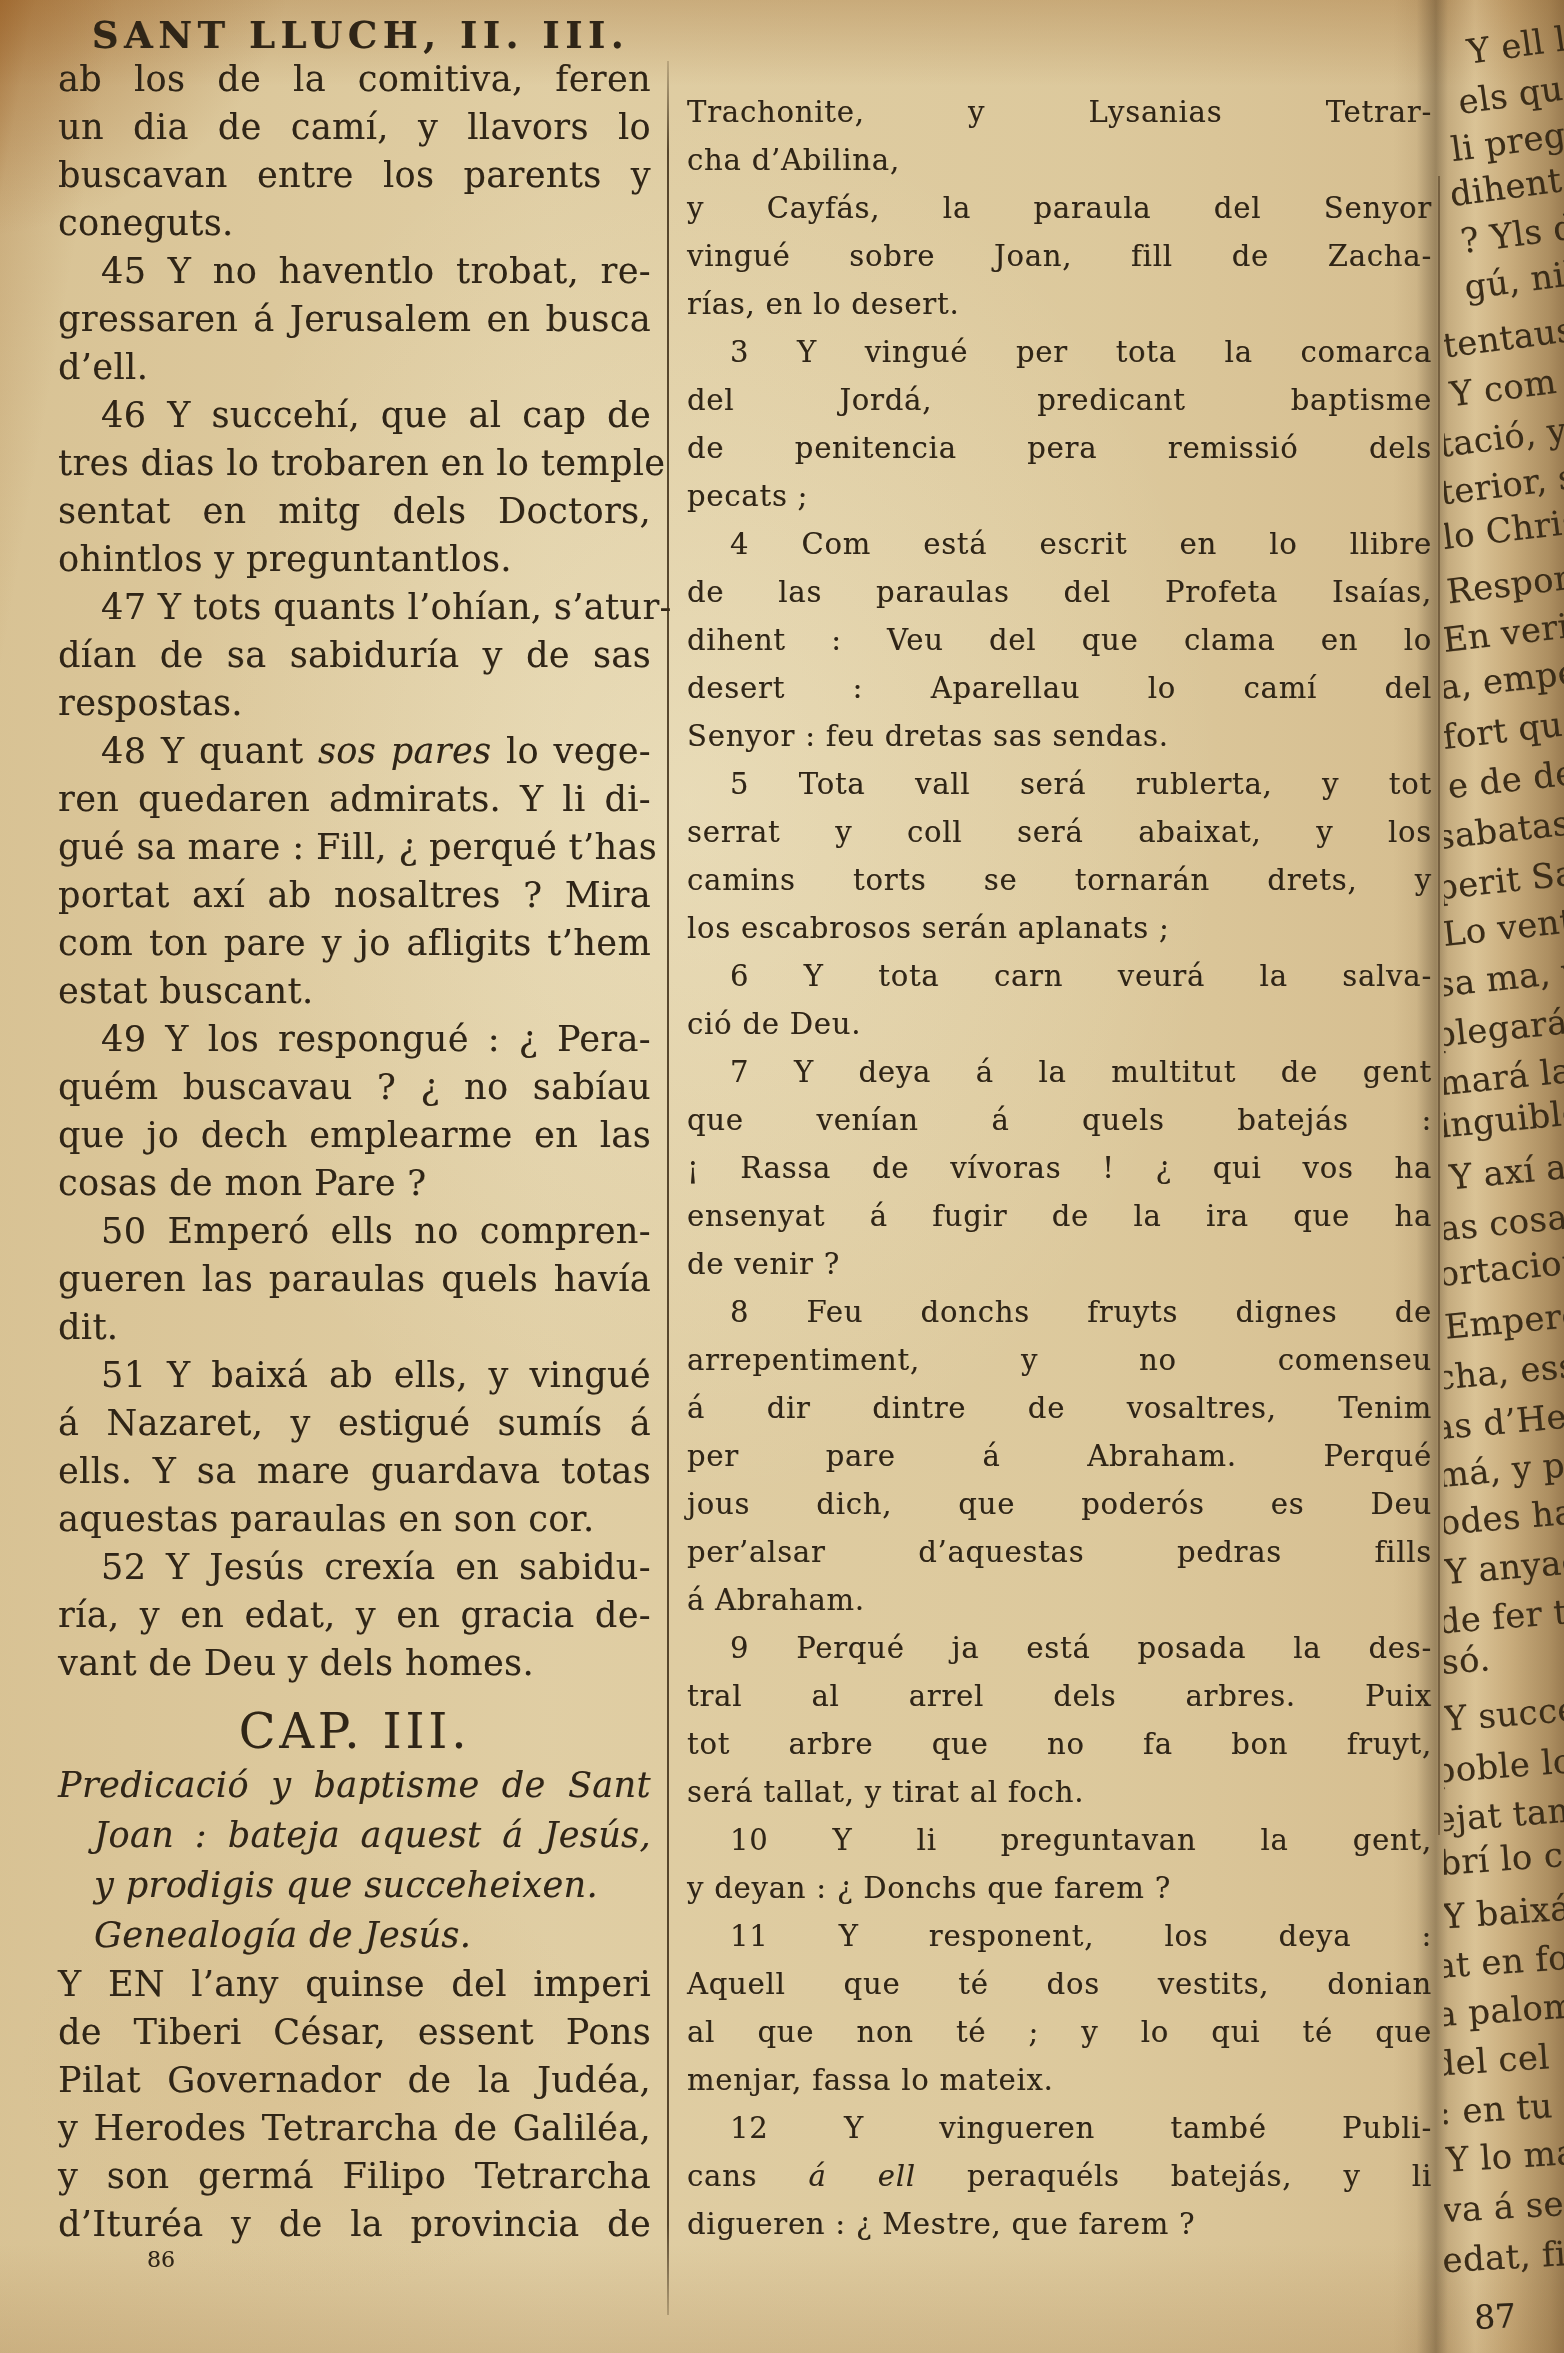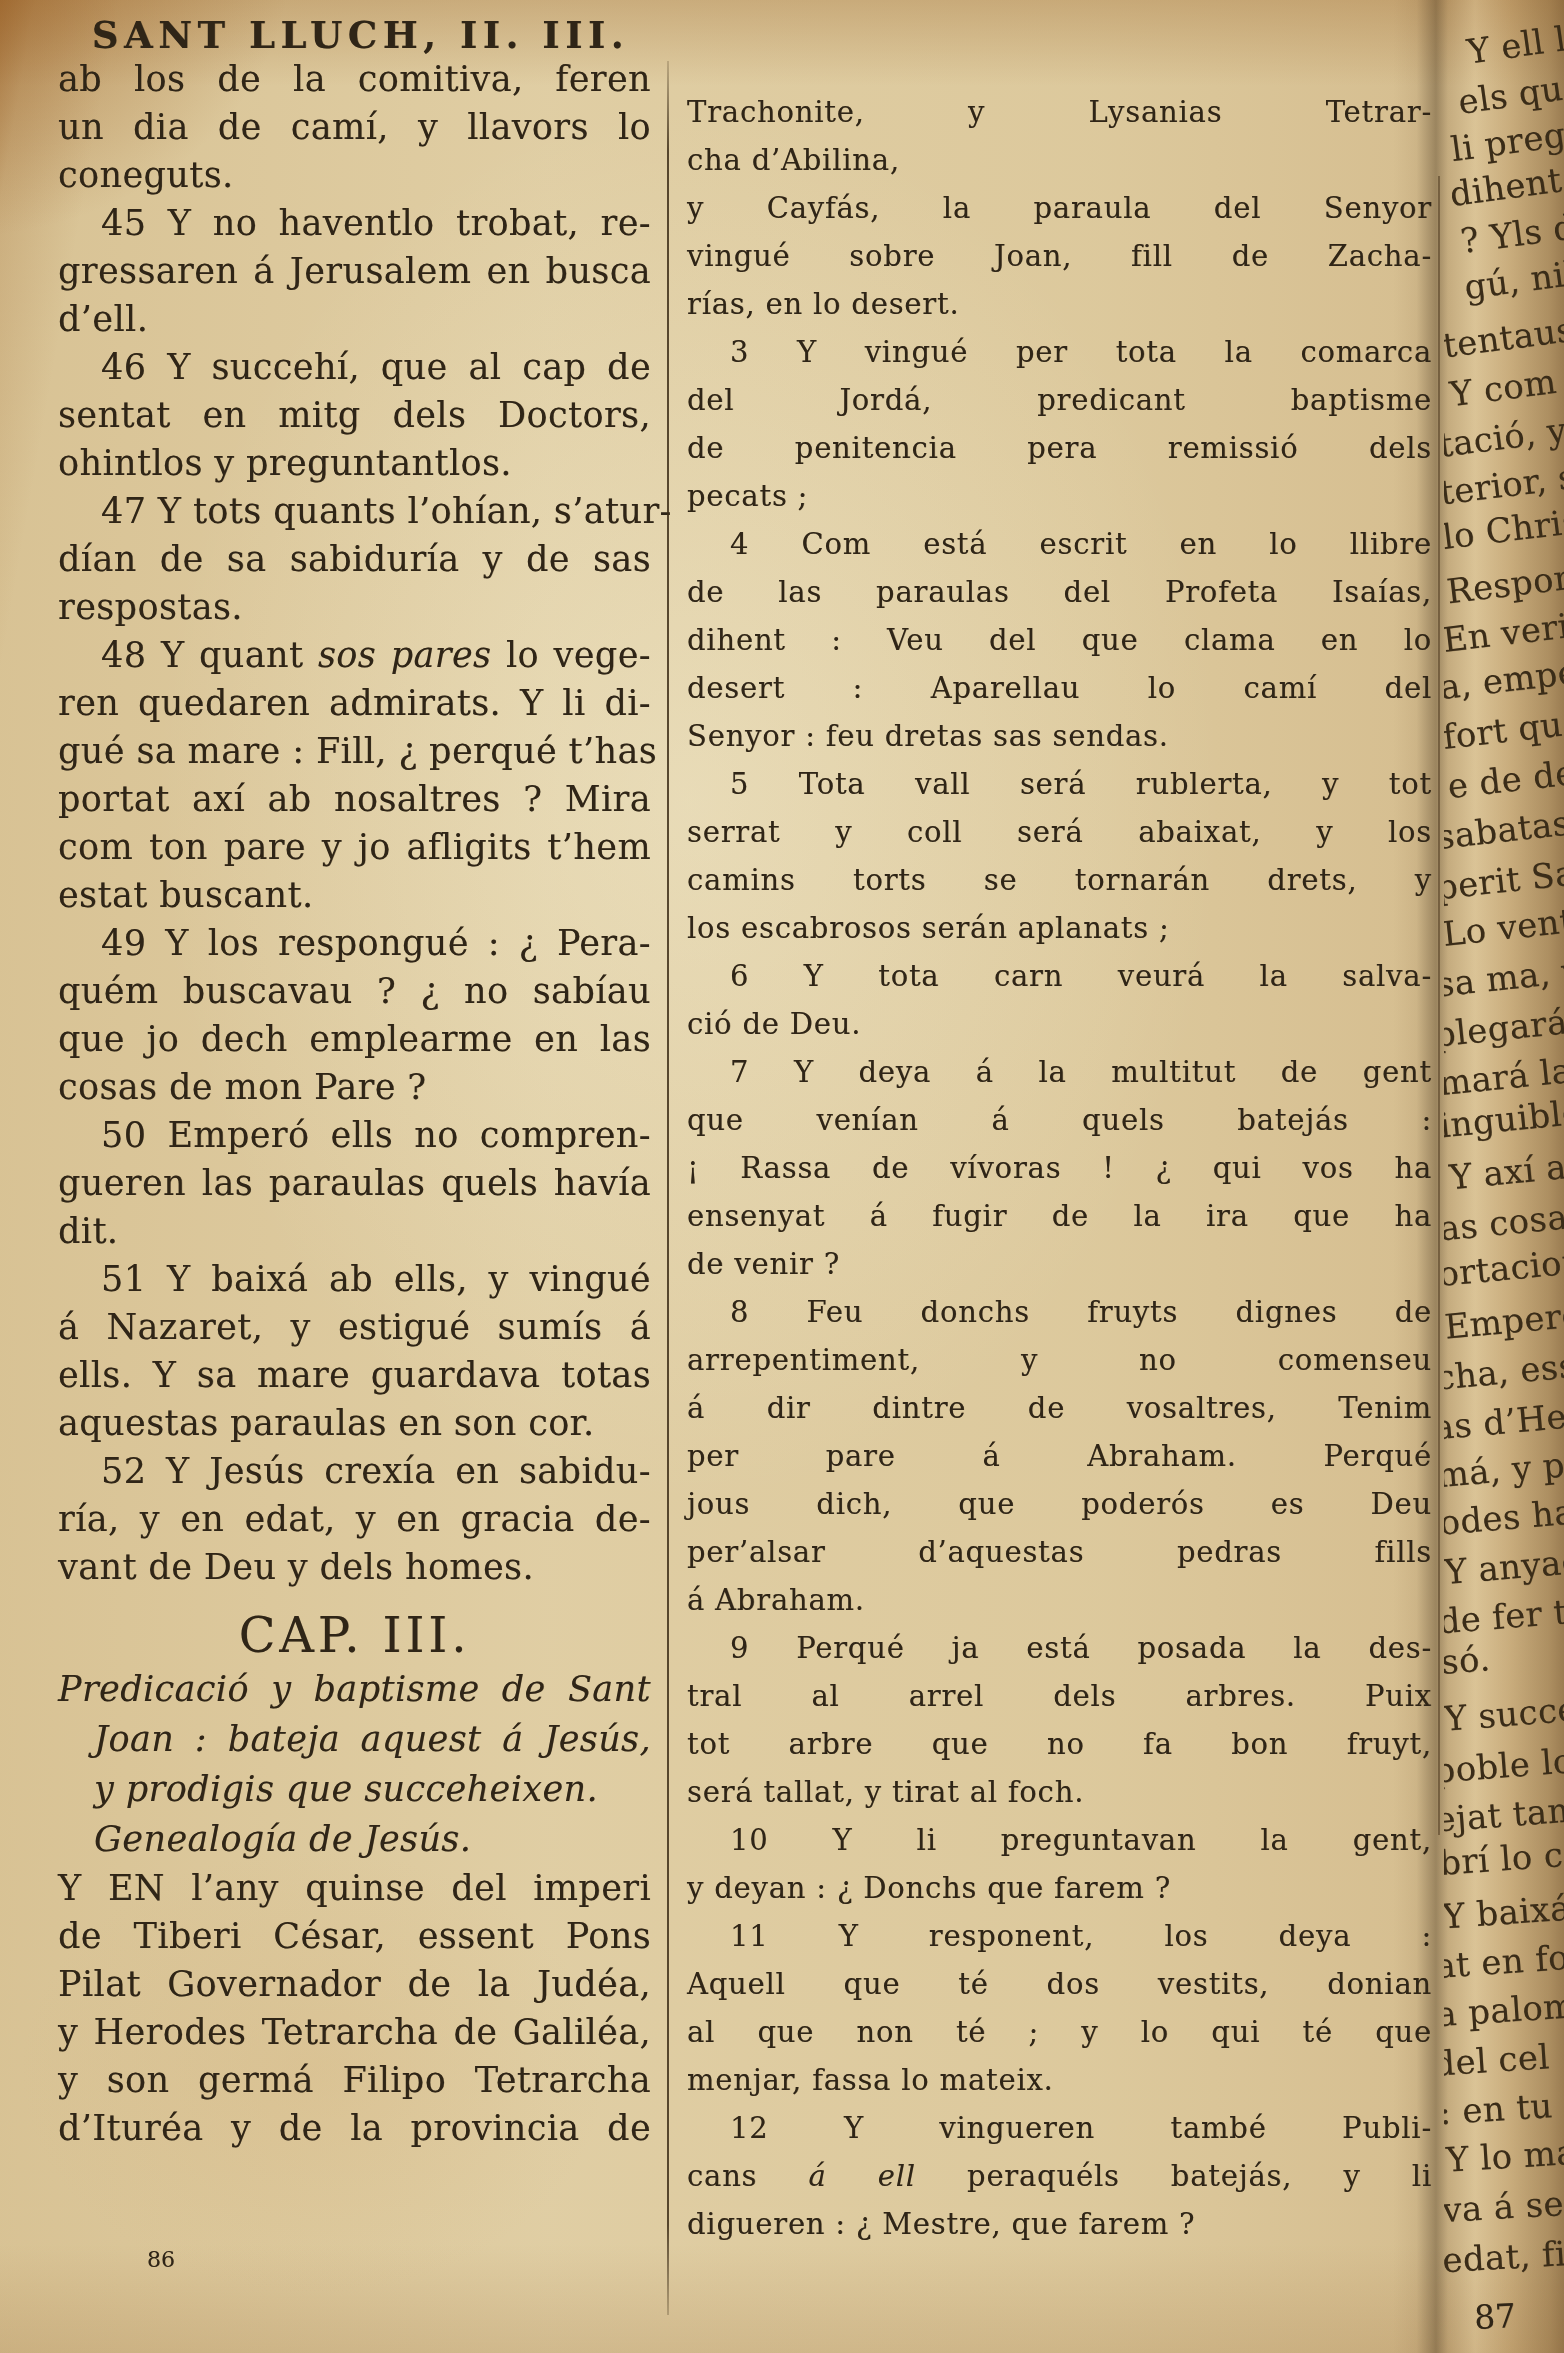--- a/index.html
+++ b/index.html
@@ -62,25 +62,27 @@
 <body>
 
 <div class="page"></div>
 <div class="fold"></div>
 
 <div class="header">SANT LLUCH, II. III.</div>
 
 <div class="col col-left">
     <div class="line ">ab los de la comitiva, feren</div>
     <div class="line ">un dia de camí, y llavors lo</div>
+    <div class="line ">buscavan entre los parents y</div>
     <div class="line end">coneguts.</div>
     <div class="line vs">45 Y no haventlo trobat, re-</div>
     <div class="line ">gressaren á Jerusalem en busca</div>
     <div class="line end">d’ell.</div>
     <div class="line vs">46 Y succehí, que al cap de</div>
+    <div class="line ">tres dias lo trobaren en lo temple</div>
     <div class="line ">sentat en mitg dels Doctors,</div>
     <div class="line end">ohintlos y preguntantlos.</div>
     <div class="line vs">47 Y tots quants l’ohían, s’atur-</div>
     <div class="line ">dían de sa sabiduría y de sas</div>
     <div class="line end">respostas.</div>
     <div class="line vs"><span>48 Y quant </span><em>sos pares</em><span> lo vege-</span></div>
     <div class="line ">ren quedaren admirats. Y li di-</div>
     <div class="line ">gué sa mare : Fill, ¿ perqué t’has</div>
     <div class="line ">portat axí ab nosaltres ? Mira</div>
     <div class="line ">com ton pare y jo afligits t’hem</div>

